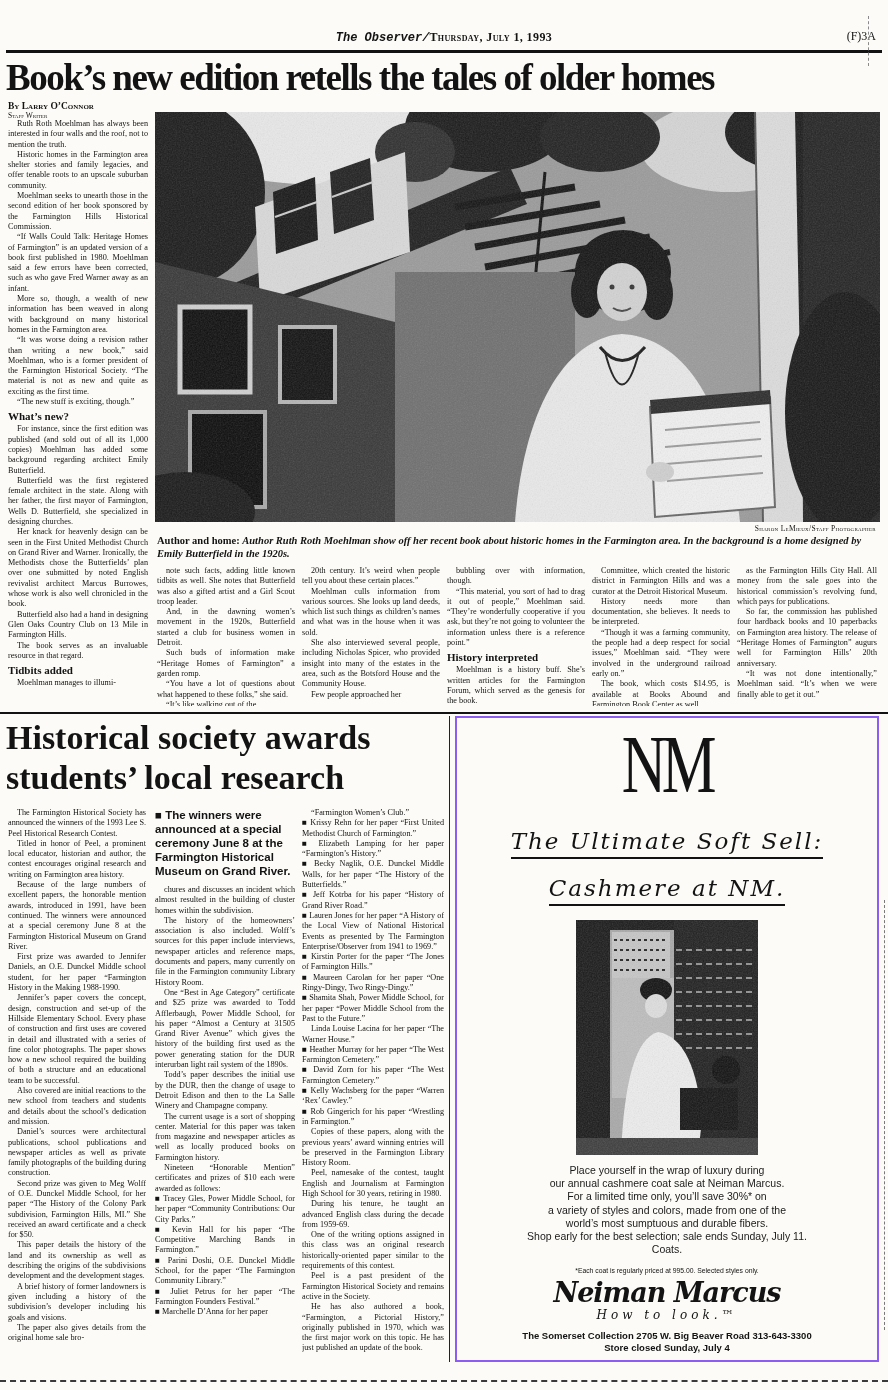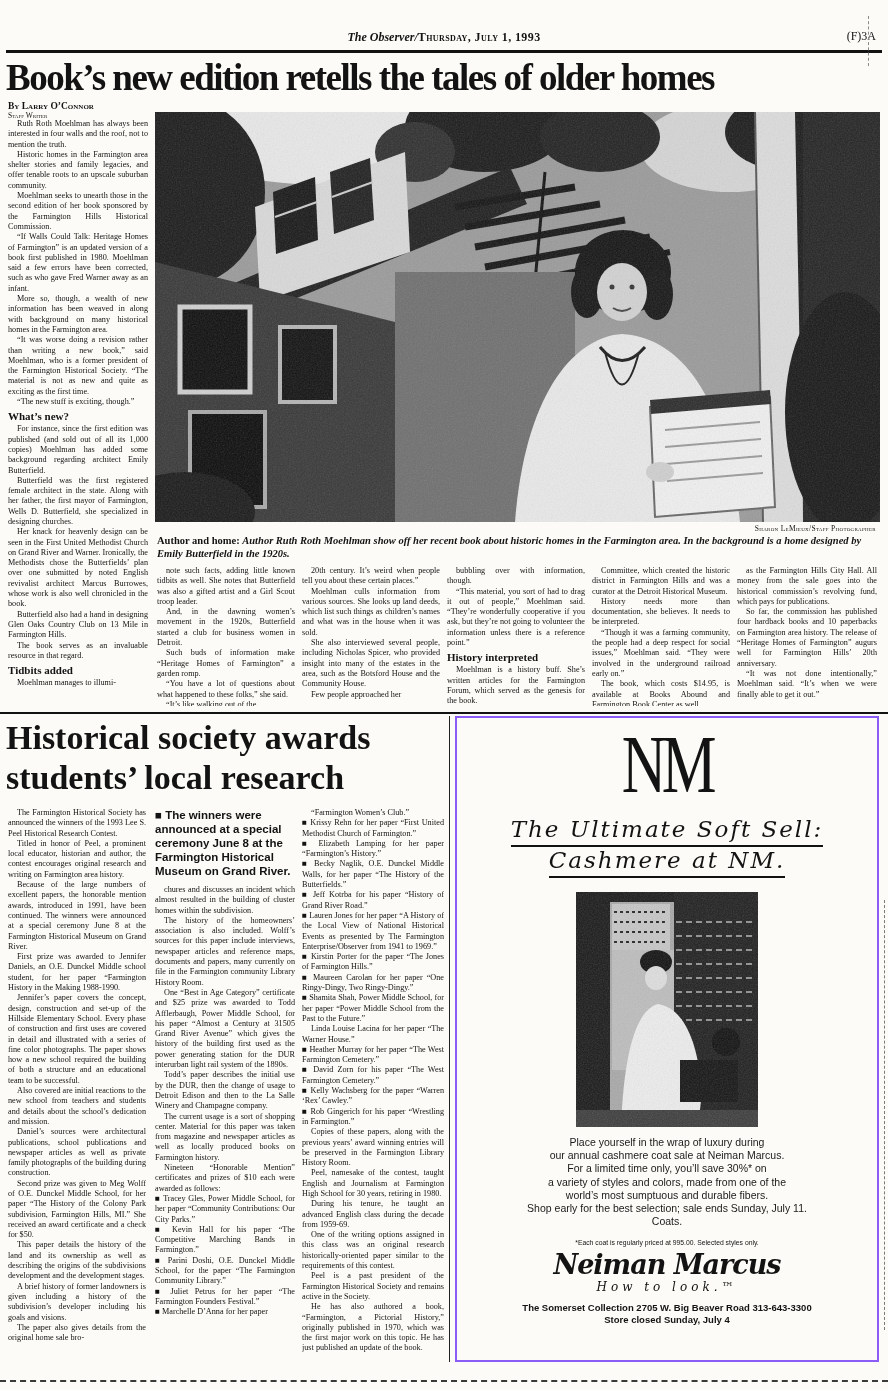--- a/index.html
+++ b/index.html
@@ -3,21 +3,21 @@
 <meta charset="utf-8">
 <style>
   html,body { margin:0; padding:0; background:#efede8; }
   .page {
     position:relative; width:888px; height:1390px; margin:0 auto;
     background:#fcfbf7; color:#131313; overflow:hidden;
     font-family:"Liberation Serif", serif;
   }
   
   .masthead-row { position:absolute; top:30px; left:0; width:100%; text-align:center; font-size:12px; }
-  .masthead .paper { font-style:italic; font-weight:bold; }
+  .masthead .paper { font-style:italic; font-weight:bold;font-family:Liberation Mono, monospace; }
   .masthead .date  { font-variant:small-caps; font-weight:bold; letter-spacing:.4px; }
   .pagenum { position:absolute; top:29px; right:12px; font-weight:normal; font-size:12px; }
   .top-rule { position:absolute; top:50px; left:6px; right:6px; height:3px; background:#121212; }
   .headline {
     position:absolute; top:56px; left:6px; width:878px;
     font-size:37px; font-weight:bold; letter-spacing:-1.5px; white-space:nowrap; overflow:hidden;
   }
   .byline { position:absolute; top:102px; left:8px; line-height:9px; }
   .byline .name { font-variant:small-caps; font-weight:bold; font-size:9.5px; }
   .byline .role { font-variant:small-caps; font-size:7.5px; }
@@ -54,22 +54,22 @@
   }
   .vrule { position:absolute; top:716px; left:449px; width:1px; height:646px; background:#222; }
 
   
   .ad { position:absolute; top:716px; left:455px; width:424px; height:646px;
         border:2px solid #8b5cf6; box-sizing:border-box; text-align:center; background:#fcfbf7; }
   .nm-logo { margin-top:6px; font-size:70px; line-height:82px; letter-spacing:-5px;
              transform:scaleY(1.18) scaleX(.88); font-weight:normal; }
   .ad-h { font-style:italic; font-size:23px; letter-spacing:2px; font-family:"DejaVu Serif", serif; }
   .ad-h .u { display:inline-block; padding-bottom:3px; border-bottom:2px solid #121212; }
-  .ad-h1 { margin-top:10px; }
-  .ad-h2 { margin-top:0; }
+  .ad-h1 { margin-top:22px; }
+  .ad-h2 { margin-top:16px; }
   .ad-photo { margin:14px auto 0; width:182px; height:235px; background:#a8a8a8; }
   .ad-body { margin-top:9px; font-family:"Liberation Sans", sans-serif; font-size:10.5px; line-height:13.2px; color:#1a1a1a; }
   .ad-fine { margin-top:11px; font-family:"Liberation Sans", sans-serif; font-size:6.8px; }
   .ad-script { margin-top:4px; font-family:"DejaVu Serif", serif; font-style:italic; font-weight:bold;
                font-size:27px; line-height:30px; letter-spacing:-1px; }
   .ad-tagline { font-family:"DejaVu Serif", serif; font-style:italic; font-size:12px; letter-spacing:4px; }
   .ad-address { margin-top:8px; font-family:"Liberation Sans", sans-serif; font-weight:bold; font-size:9.5px; line-height:12px; }
   .ad-closed  { font-family:"Liberation Sans", sans-serif; font-weight:bold; font-size:9.5px; line-height:12px; }
 
   

